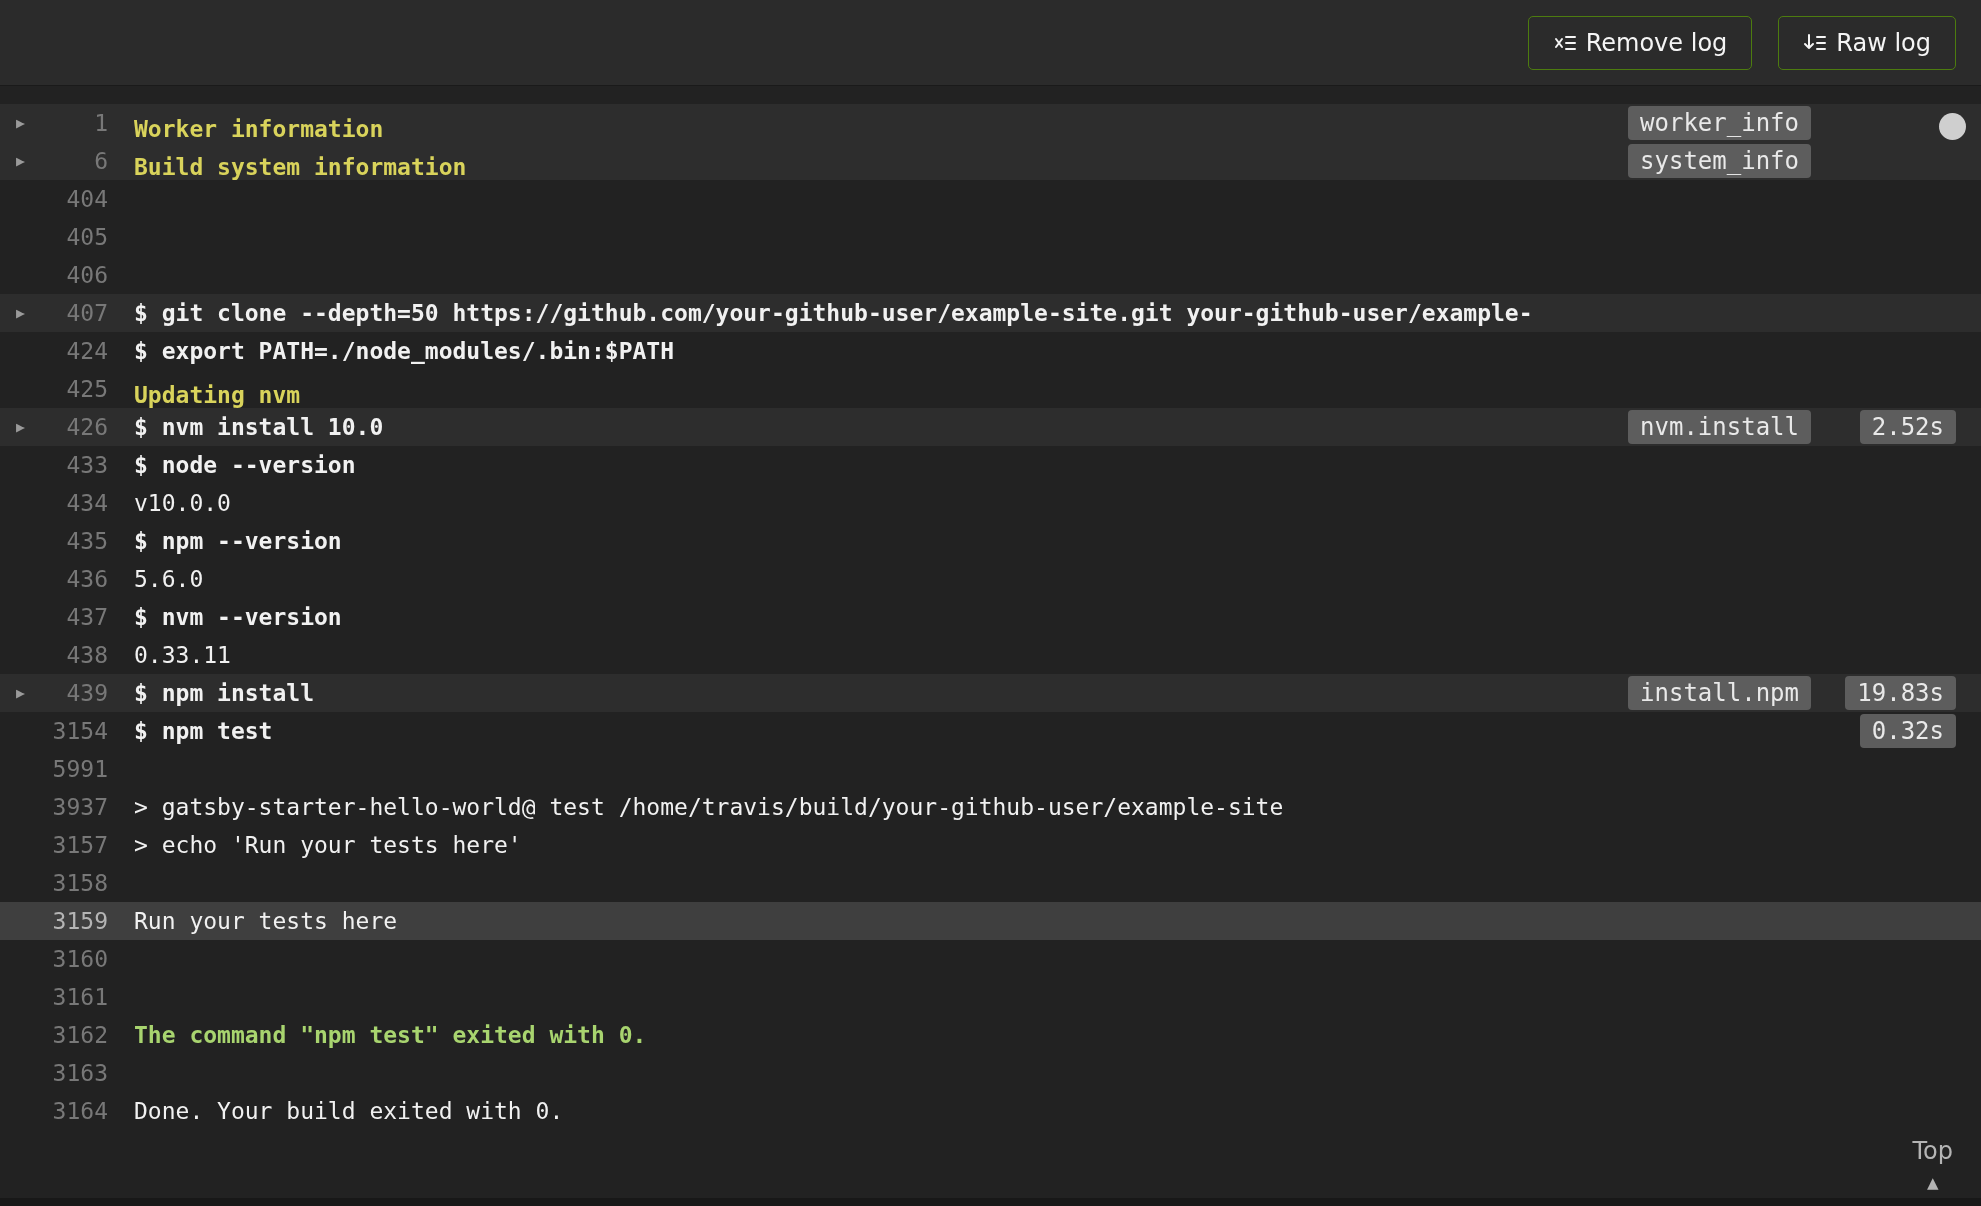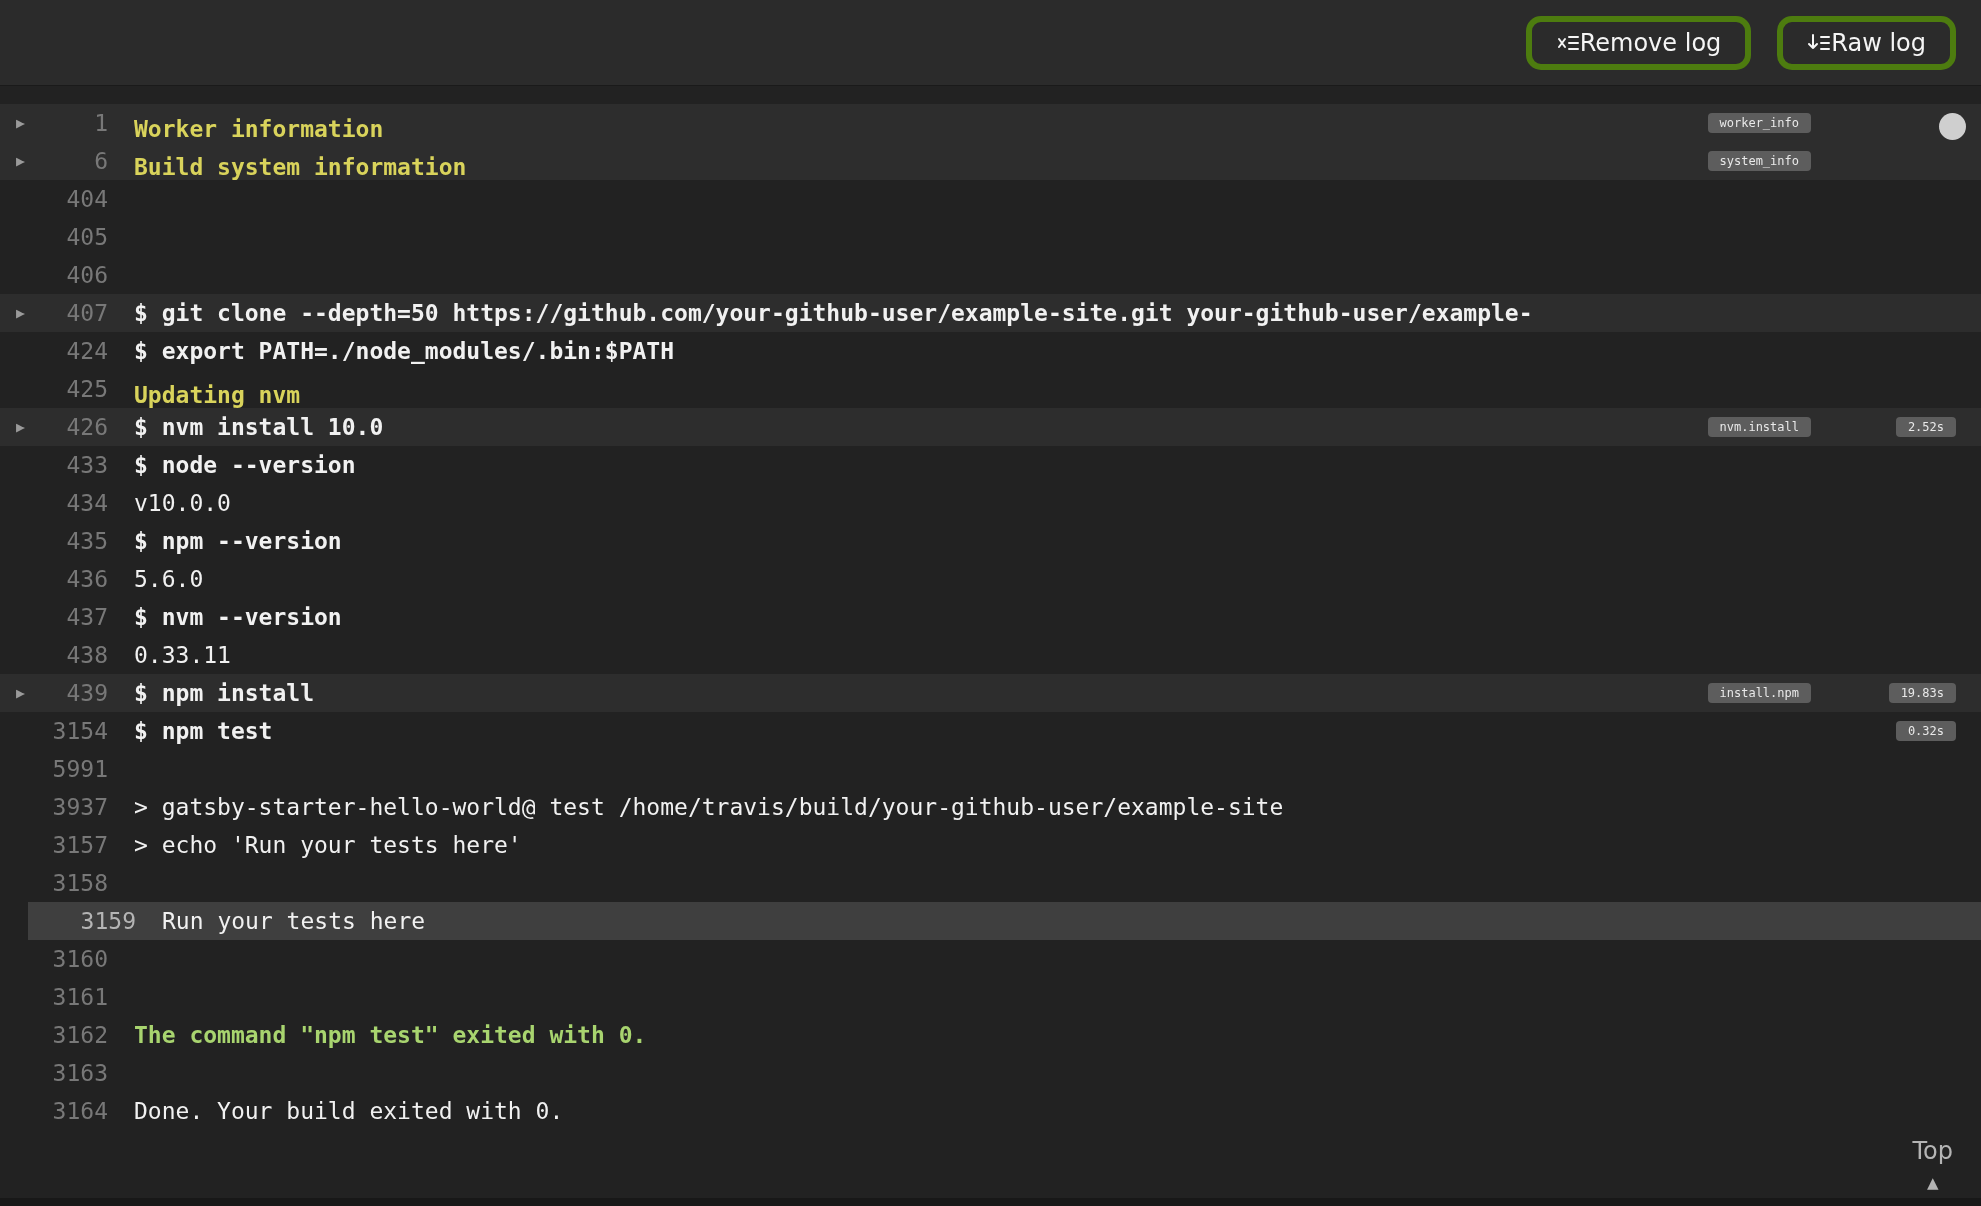--- a/index.html
+++ b/index.html
@@ -19,46 +19,46 @@
     display: flex;
     align-items: center;
     justify-content: flex-end;
     padding-right: 25px;
     box-sizing: border-box;
     gap: 26px;
   }
   .hbtn {
     display: flex;
     align-items: center;
-    gap: 0;
+    gap: 9px;
     height: 54px;
     padding: 0 24px;
     background: transparent;
-    border: 6px solid #4d7c0f;
-    border-radius: 15px;
+    border: 1px solid #4d7c0f;
+    border-radius: 5px;
     color: #f5f5f5;
     font-family: "DejaVu Sans", "Liberation Sans", sans-serif;
     font-size: 24px;
     cursor: pointer;
   }
   .hbtn svg { display: block; }
 
   
   .log {
     padding-top: 18px;
   }
   .line {
     display: flex;
     align-items: center;
     height: 38px;
     font-size: 23px;
     color: #f1f1f1;
   }
   .line.highlight { background: #2d2d2d; }
-  .line.selected  { background: #3f3f3f; margin-left: 28px; }
+  .line.selected  { background: #3f3f3f; }
   .fold {
     width: 28px;
     padding-left: 16px;
     font-size: 15px;
     color: #9a9a9a;
     flex: none;
     cursor: pointer;
     user-select: none;
   }
   .num {
@@ -80,21 +80,21 @@
   .right {
     margin-left: auto;
     display: flex;
     align-items: center;
     padding-right: 25px;
     flex: none;
   }
   .badge, .time {
     background: var(--badge_bg, #5d5d5d);
     color: #e9e9e9;
-    font-size: 12px;
+    font-size: 24px;
     border-radius: 4px;
     padding: 3px 12px;
     line-height: 1.2;
   }
   .time-slot {
     width: 145px;
     display: flex;
     justify-content: flex-end;
     flex: none;
   }

